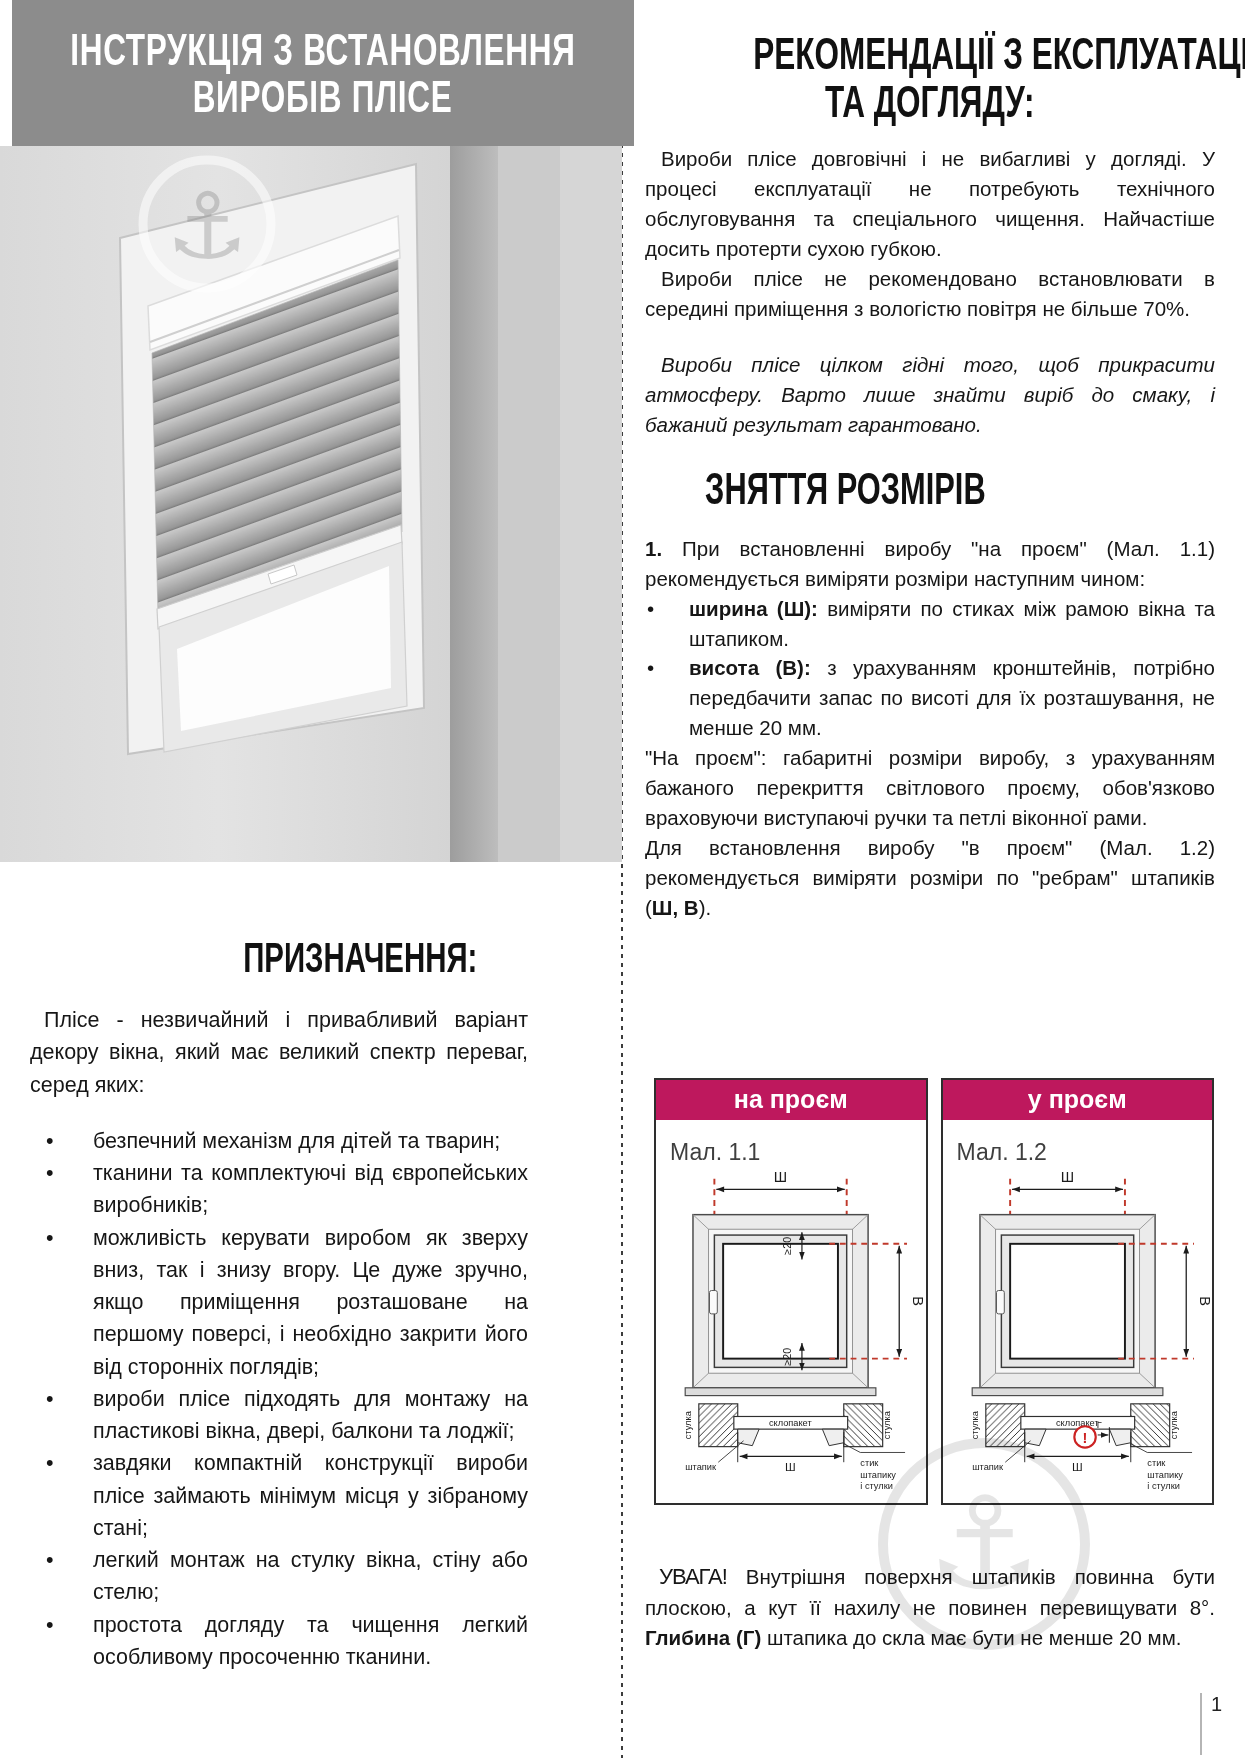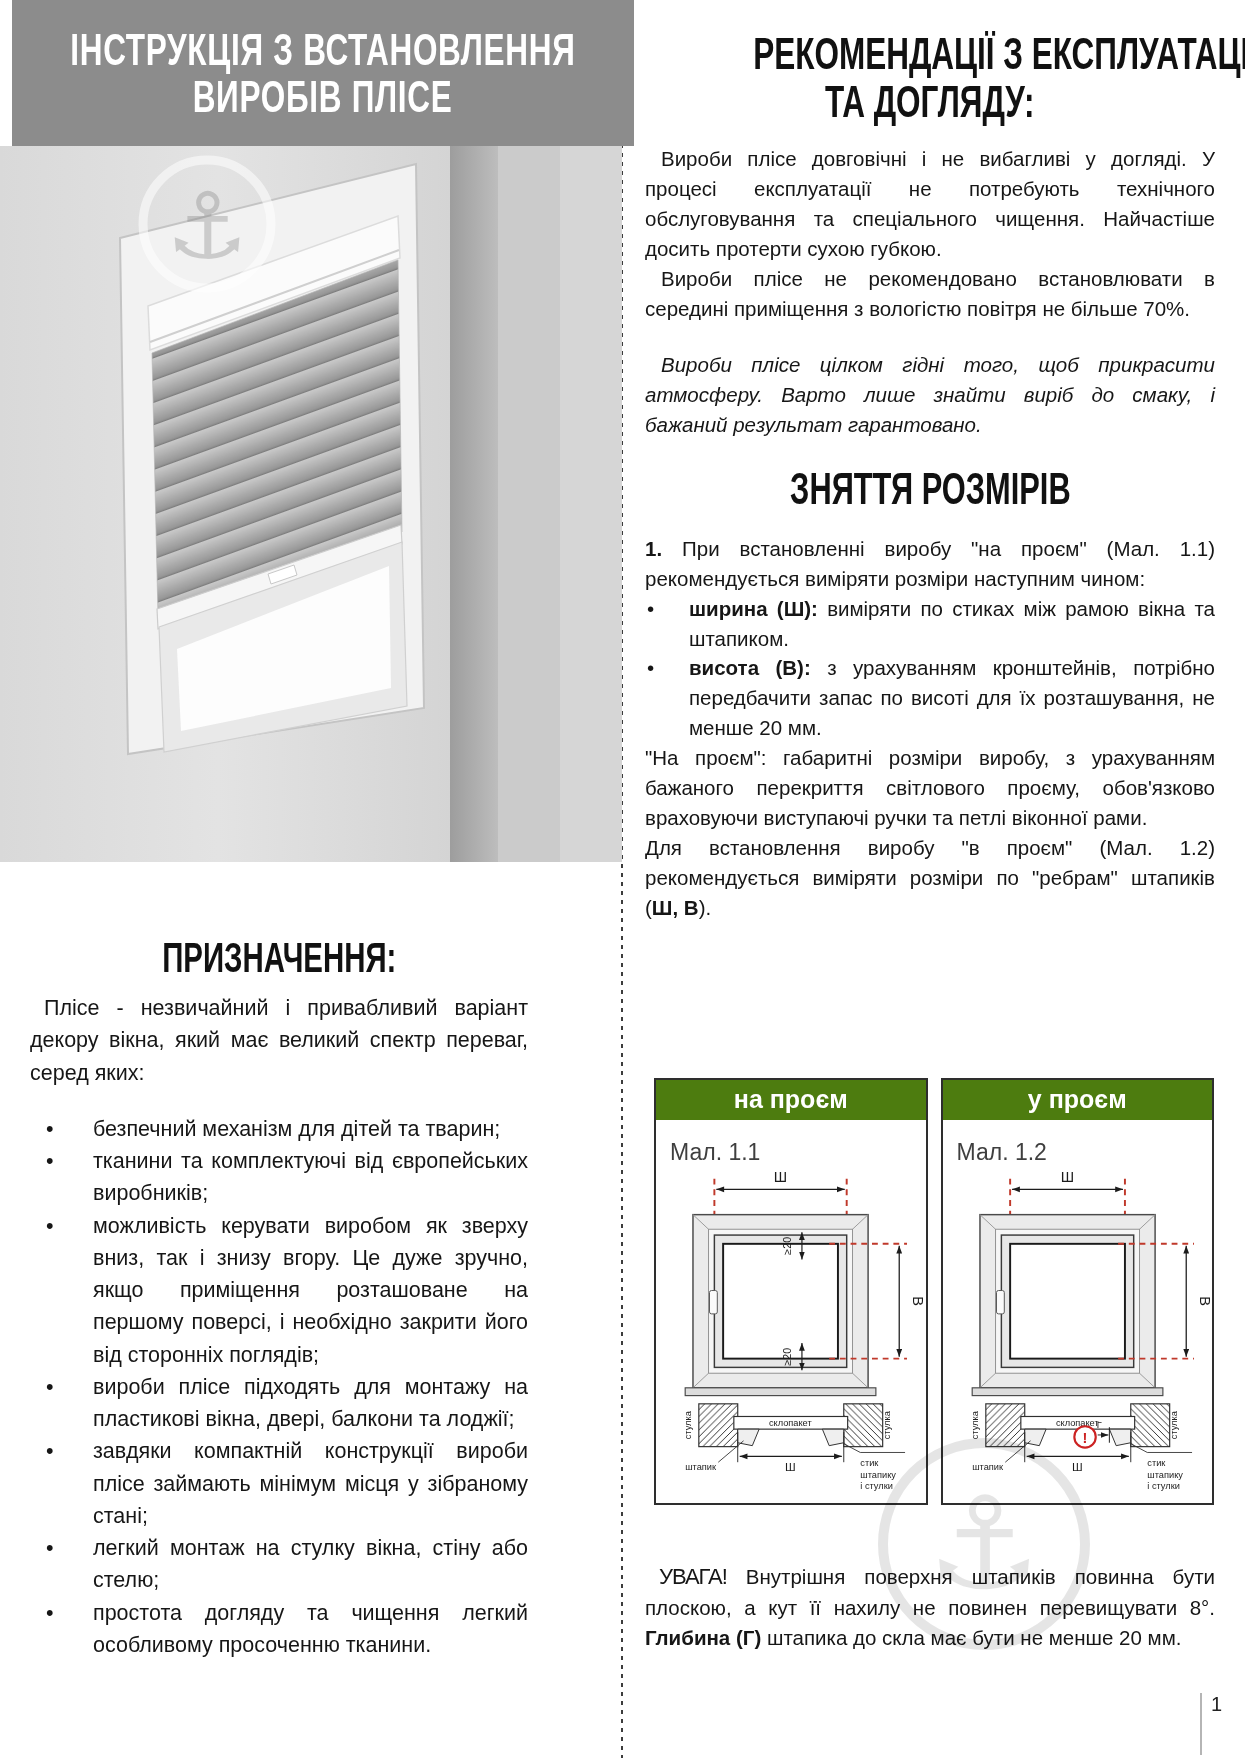--- a/index.html
+++ b/index.html
@@ -15,45 +15,45 @@
                display:flex;flex-direction:column;justify-content:center;align-items:center;margin-left:12px;}
   .hl{color:#ffffff;line-height:1.05;text-align:center;}
   .hspan{display:inline-block;transform:scaleX(0.70);transform-origin:50% 50%;
          white-space:nowrap;font-weight:bold;}
   .left-header .hspan{font-size:45px;letter-spacing:1px;}
 
   .photo{position:absolute;left:0;top:146px;width:622px;height:716px;}
   .photo svg{display:block;}
 
   .left-text{position:absolute;left:30px;top:862px;width:498px;}
-  .purpose-title{text-align:center;margin:74px 0 12px;line-height:1.05;}
+  .purpose-title{text-align:right;margin:74px 0 24px;line-height:1.05;}
   .purpose-title .hspan{font-size:42px;color:#111;}
   .intro{font-size:21.5px;line-height:1.5;text-align:justify;text-indent:14px;margin:0 0 24px;}
   ul.features{list-style:none;margin:0;padding:0;}
   .features li{position:relative;padding-left:63px;font-size:21.5px;line-height:1.5;text-align:justify;}
   .features li::before{content:"\2022";position:absolute;left:16px;top:0;}
 
   
   .right-col{position:absolute;left:645px;top:0;width:570px;}
   .care-title{text-align:center;margin:30px 0 18px;line-height:1.07;}
   .care-title .hspan{font-size:45px;color:#111;}
   .right-col p{font-size:20.5px;line-height:1.46;text-align:justify;margin:0;}
   .p-ind{text-indent:16px;}
   .p-italic{font-style:italic;margin-top:26px !important;}
-  .sizing-title{text-align:center;margin:26px 0 22px;line-height:1.05;}
+  .sizing-title{text-align:left;margin:26px 0 22px;line-height:1.05;}
   .sizing-title .hspan{font-size:44px;color:#111;}
   ul.sizes{list-style:none;margin:0;padding:0;}
   .sizes li{position:relative;padding-left:44px;font-size:20.5px;line-height:1.46;text-align:justify;}
   .sizes li::before{content:"\2022";position:absolute;left:2px;top:0;}
   b.lead{font-weight:bold;}
 
   
   .diagrams{position:absolute;left:654px;top:1078px;width:560px;display:flex;gap:13px;}
   .dbox{flex:1;border:2px solid #2e2e2e;background:#fff;}
-  .dhead{background:#4d7c0f;color:#fff;font-weight:bold;font-size:25px;text-align:center;padding:5px 8px 6px;}
+  .dhead{background:#be185d;color:#fff;font-weight:bold;font-size:25px;text-align:center;padding:5px 8px 6px;}
   .dcap{font-size:23px;color:#3f3f3f;padding:19px 0 0 14px;}
   svg.win,svg.cross{display:block;width:100%;height:auto;}
   .reddash{stroke:#c0392b;stroke-width:2;stroke-dasharray:6 5;fill:none;}
   .dim{font-size:15px;fill:#1c1c1c;text-anchor:middle;}
   .dimS{font-size:12px;fill:#1c1c1c;text-anchor:middle;}
   .smalltxt{font-size:11px;fill:#1c1c1c;text-anchor:middle;}
   .xs{font-size:9.5px;fill:#222;text-anchor:middle;}
   .xs-l{font-size:9.5px;fill:#222;text-anchor:start;}
   .warn{font-size:15px;font-weight:bold;fill:#cc2222;text-anchor:middle;}
 

